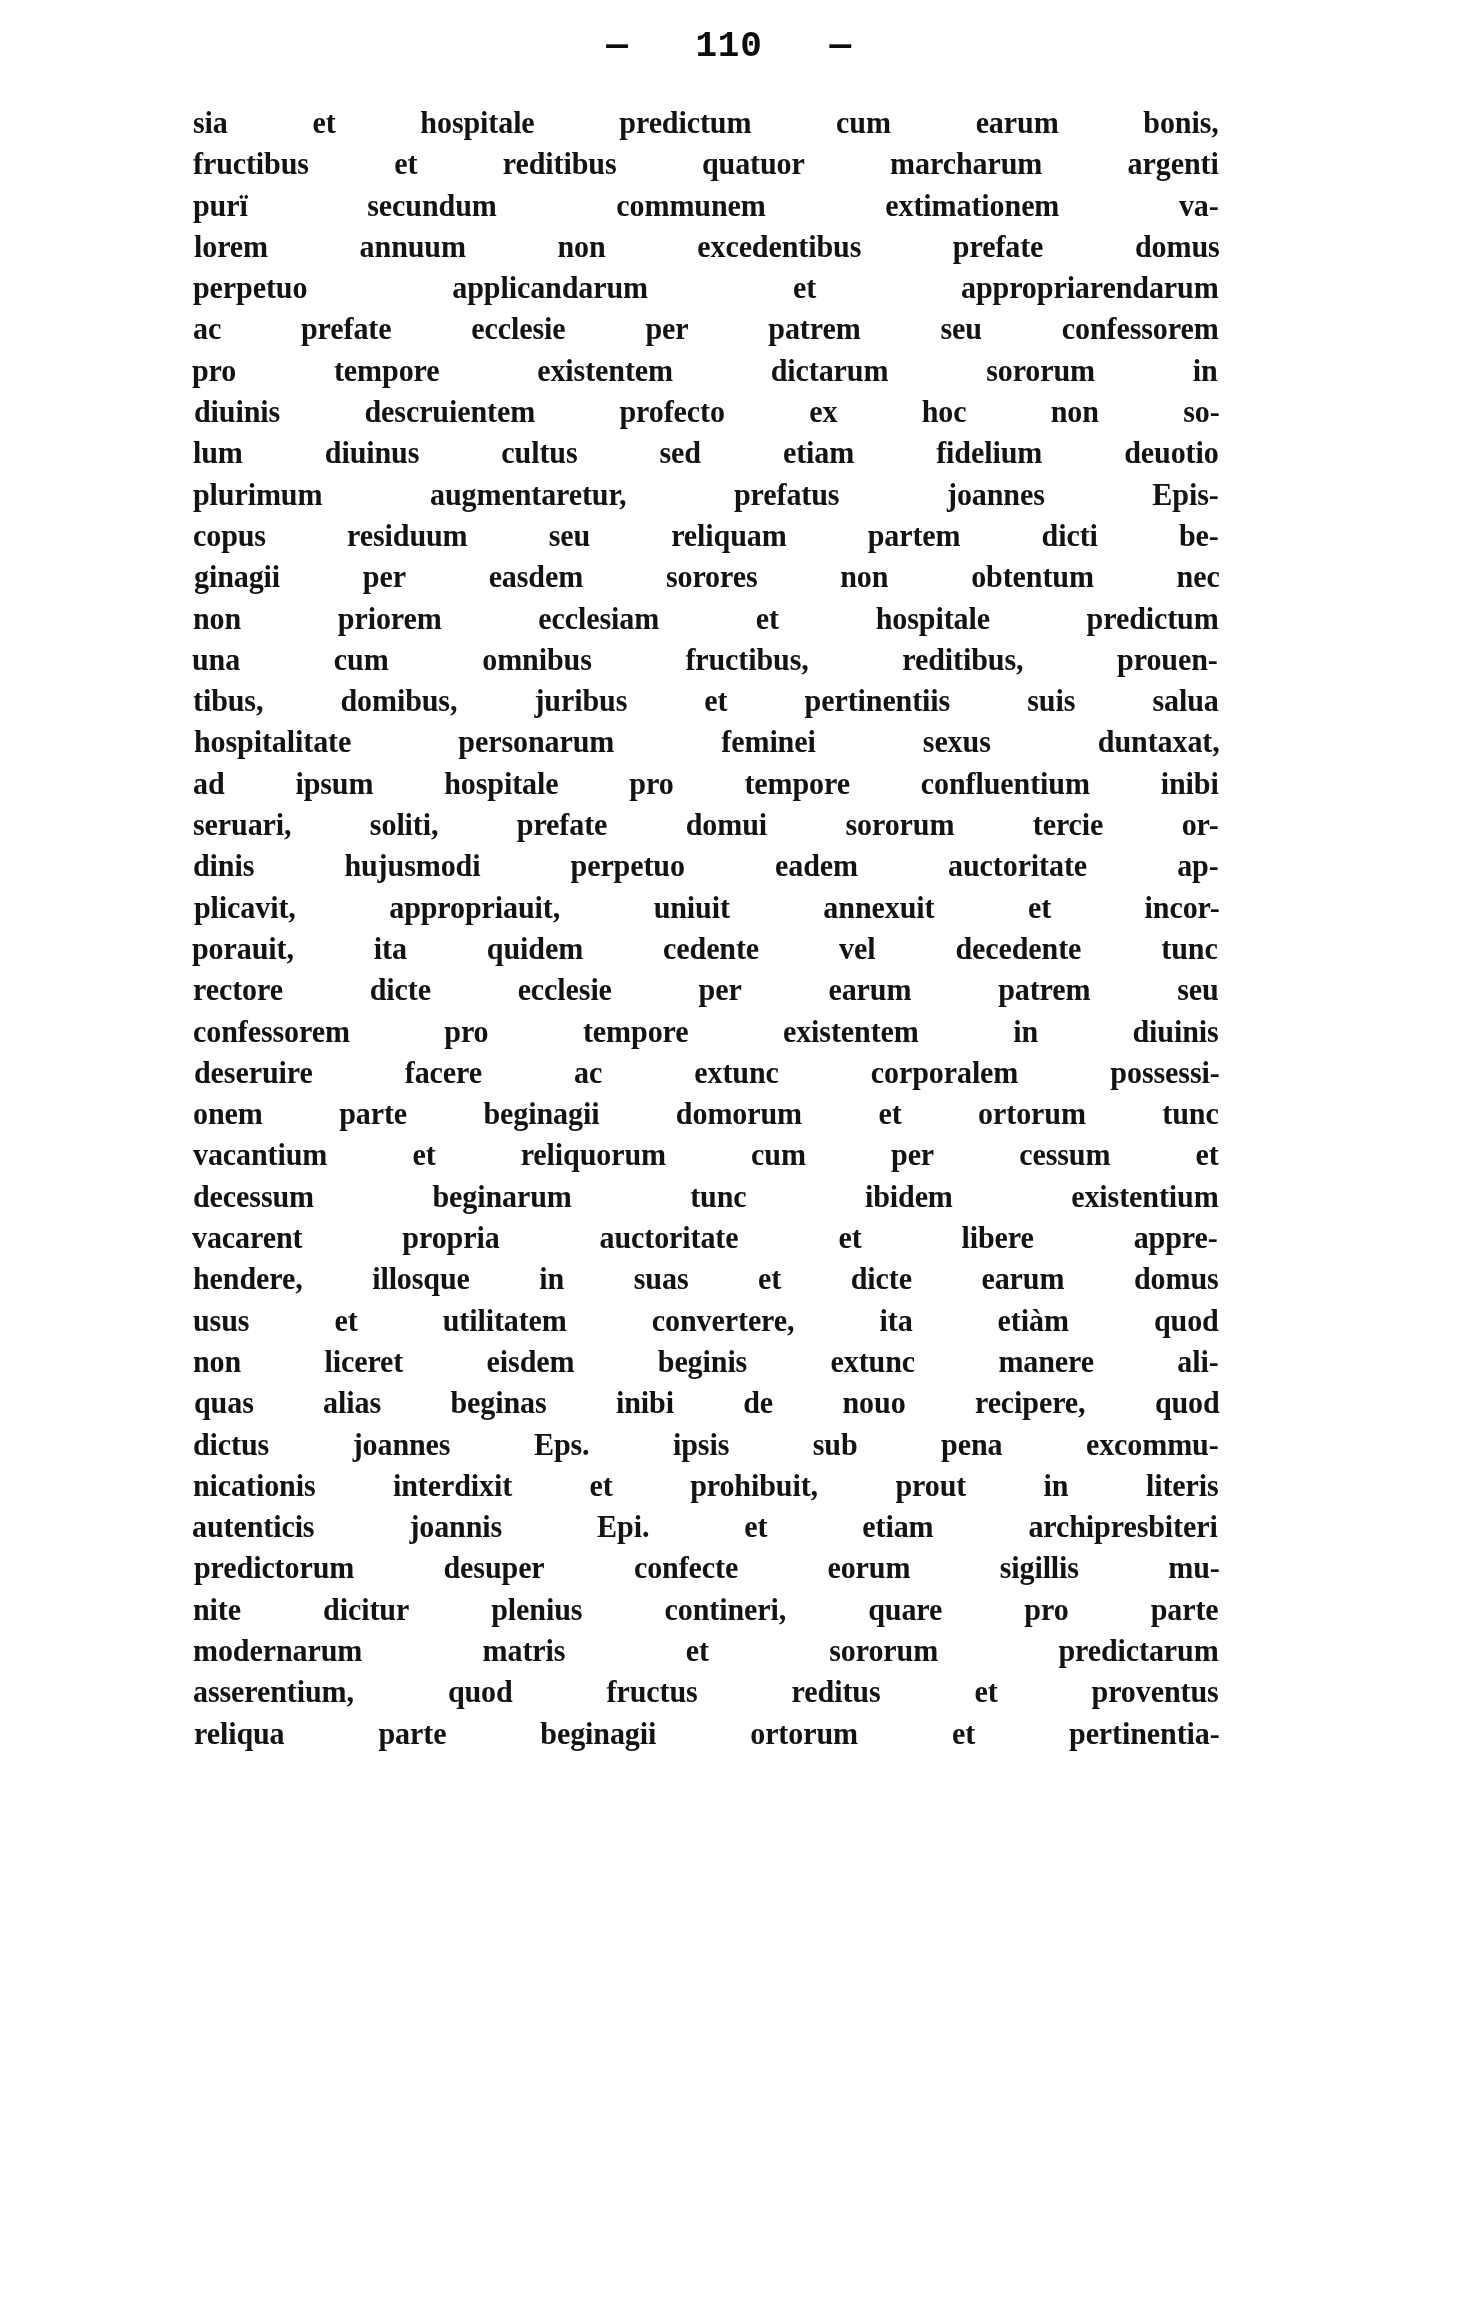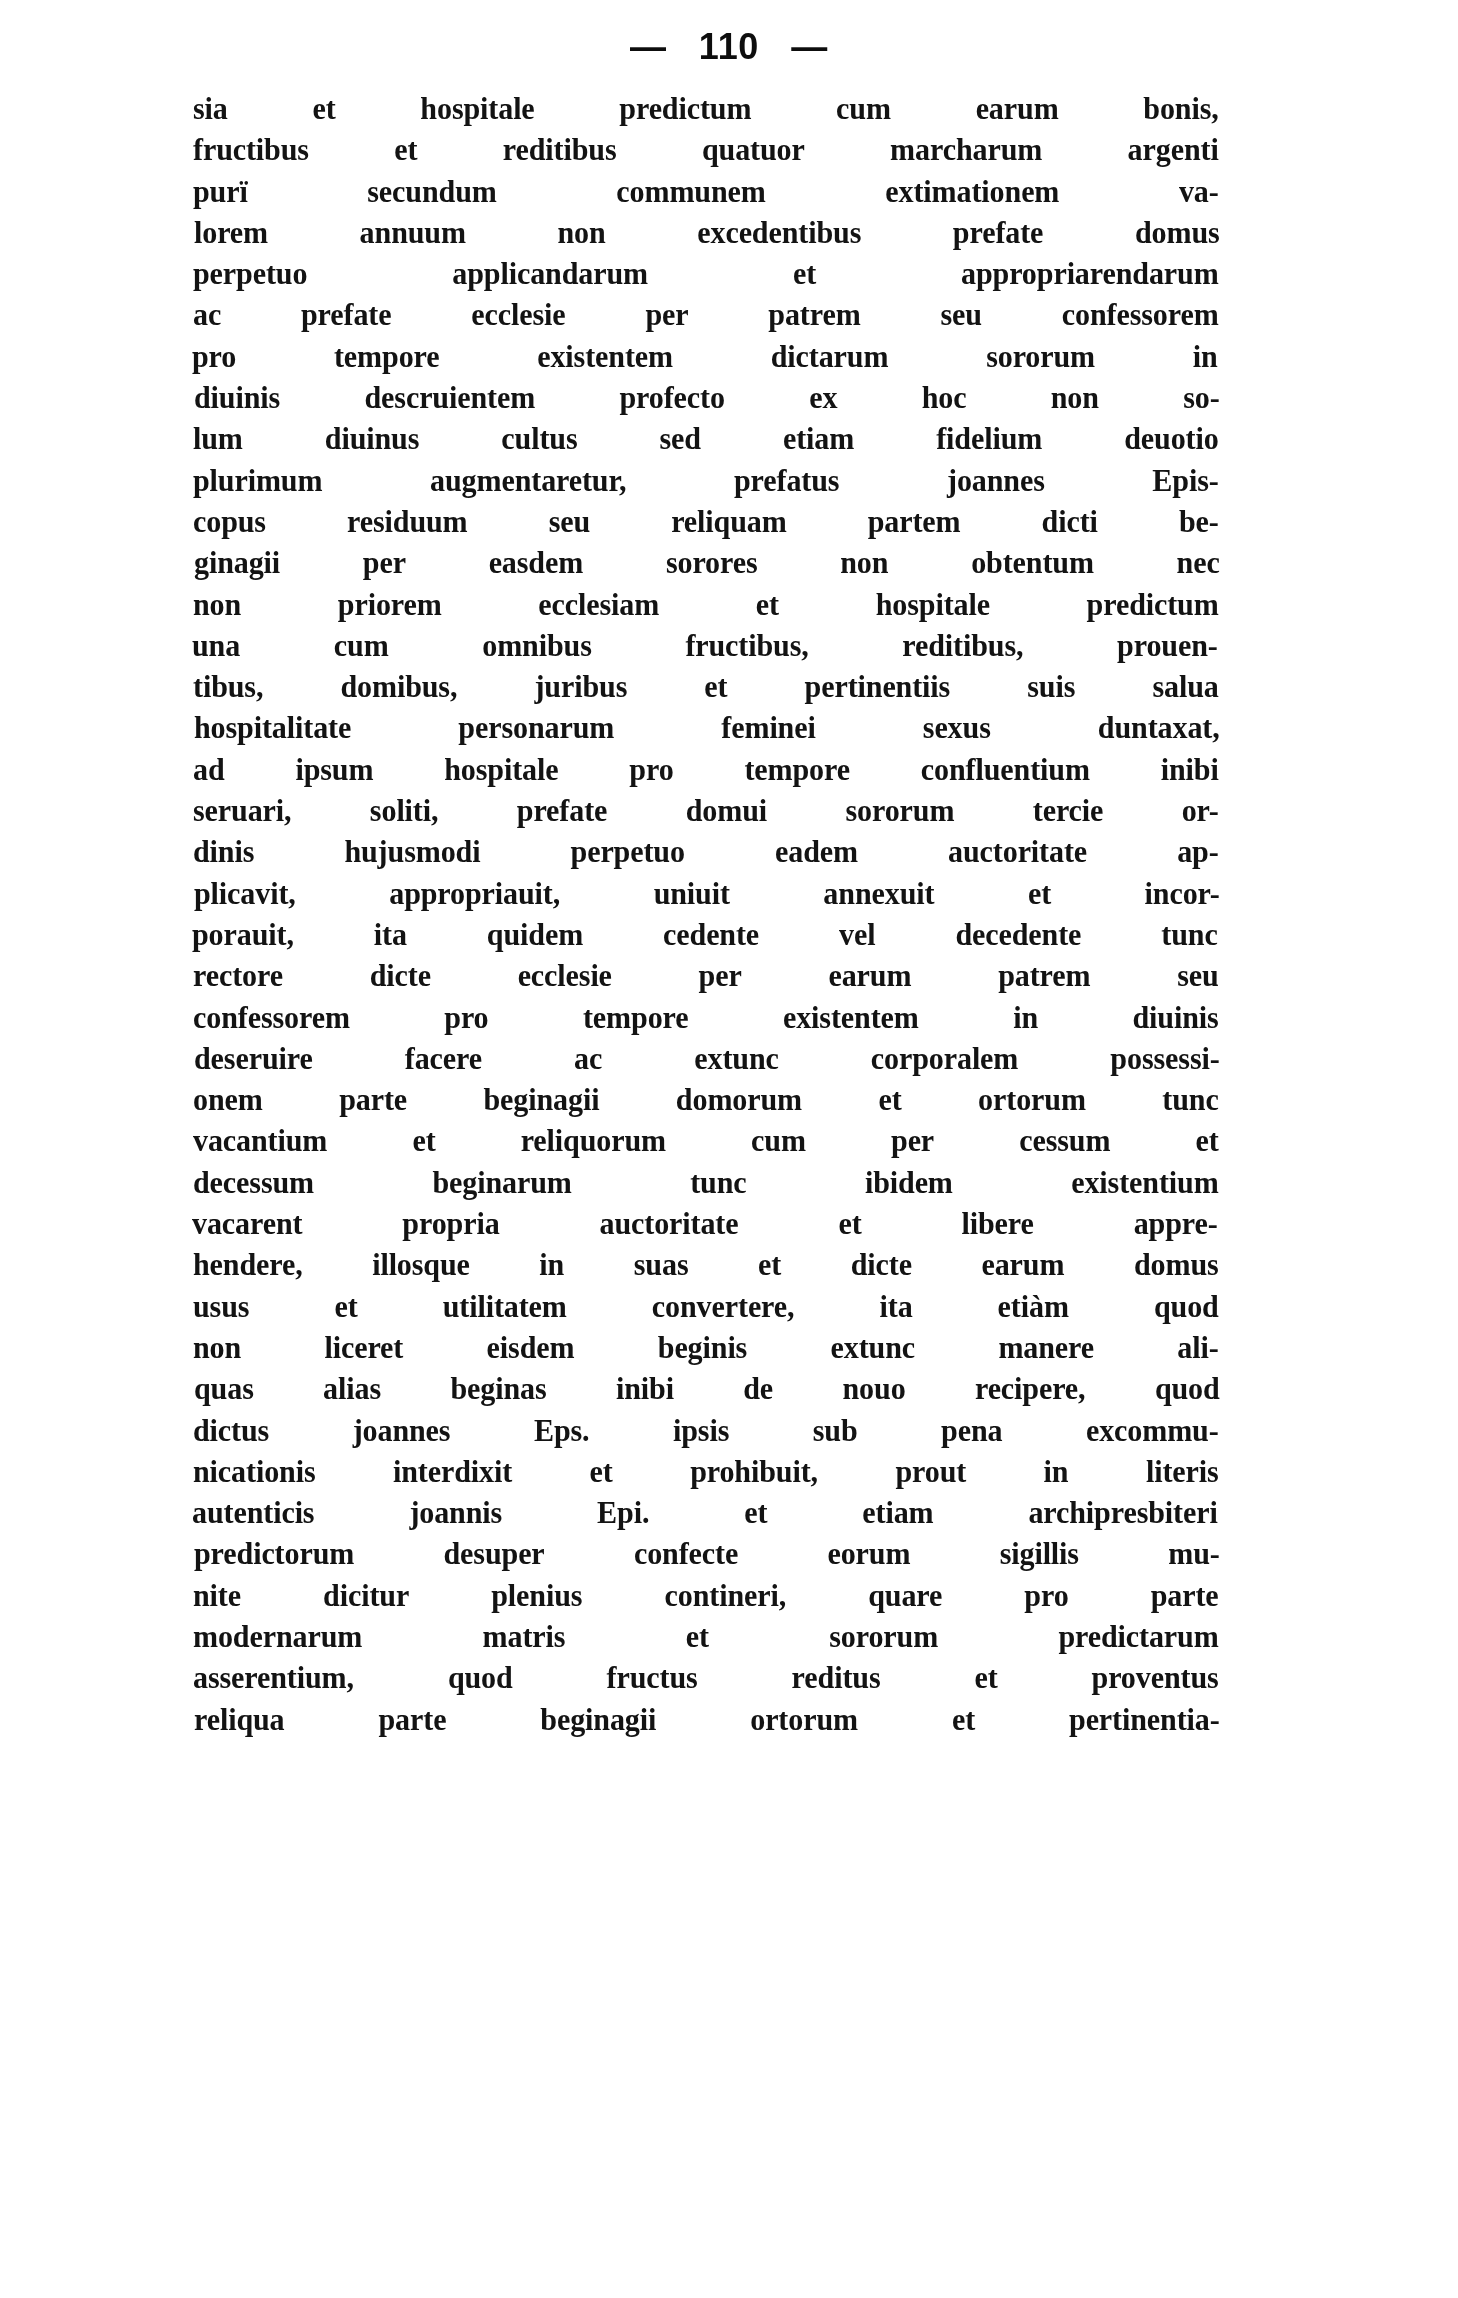--- a/index.html
+++ b/index.html
@@ -24,33 +24,33 @@
   
   #page-header {
     position: absolute;
     top: 26px;
     left: 0;
     width: 1458px;
     text-align: center;
   }
   #page-header .folio-line {
     display: inline-block;
-    font-family: Liberation Sans, sans-serif;
+    font-family: Liberation Mono, monospace;
     font-weight: bold;
     font-size: 36px;
     letter-spacing: 0.02em;
     color: #0d0d0d;
     white-space: pre;
   }
 
   
   #body-text {
     position: absolute;
     left: 193px;
-    top: 88px;
+    top: 102px;
     width: 1074px;
   }
 
   .text-line {
     display: flex;
     width: 100%;
     font-family: "Liberation Serif", "DejaVu Serif", serif;
     font-weight: bold;
     font-size: 31.5px;
     line-height: 41.3px;

